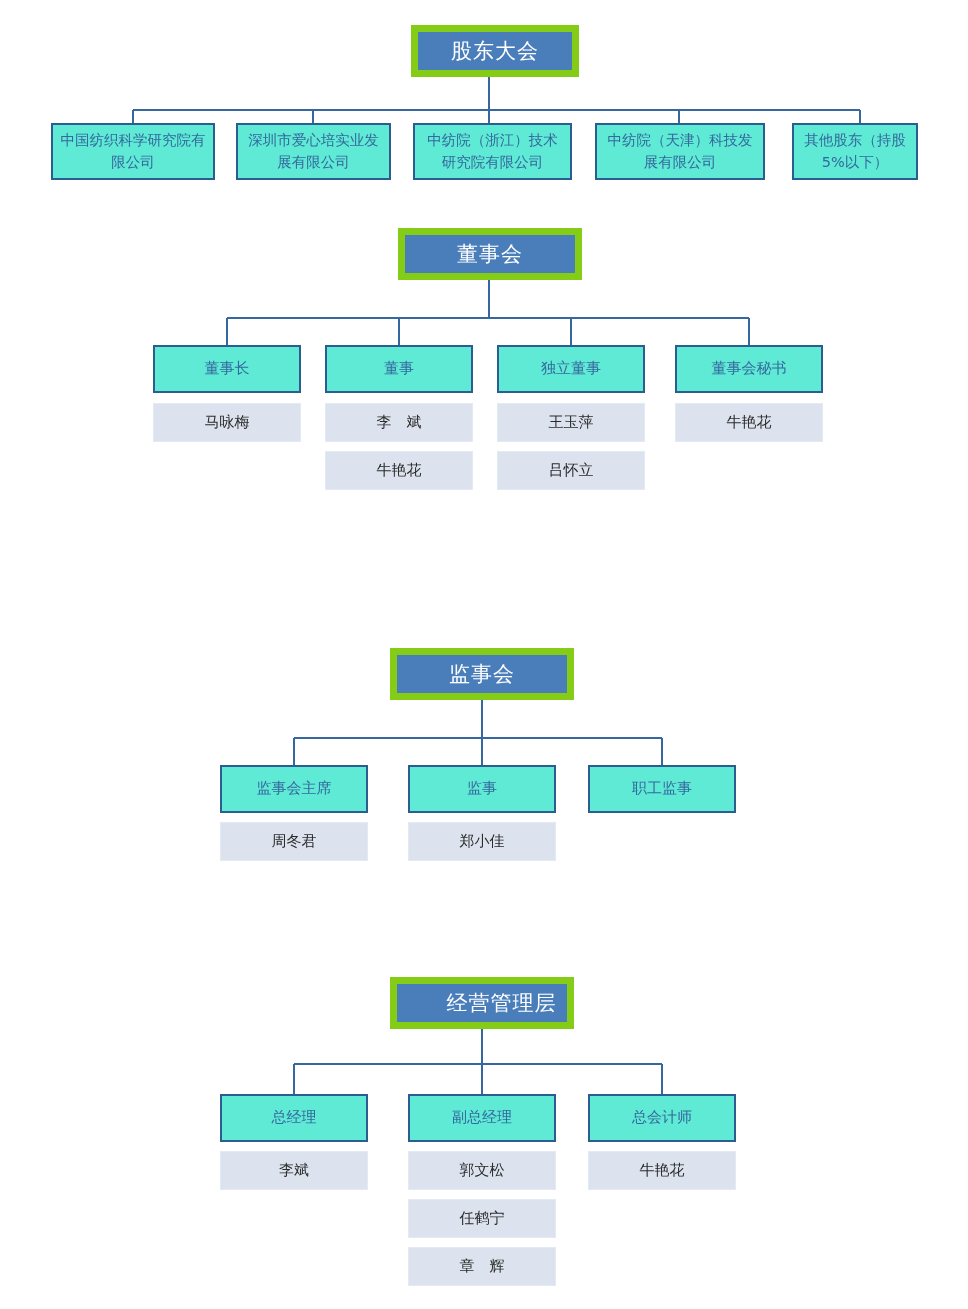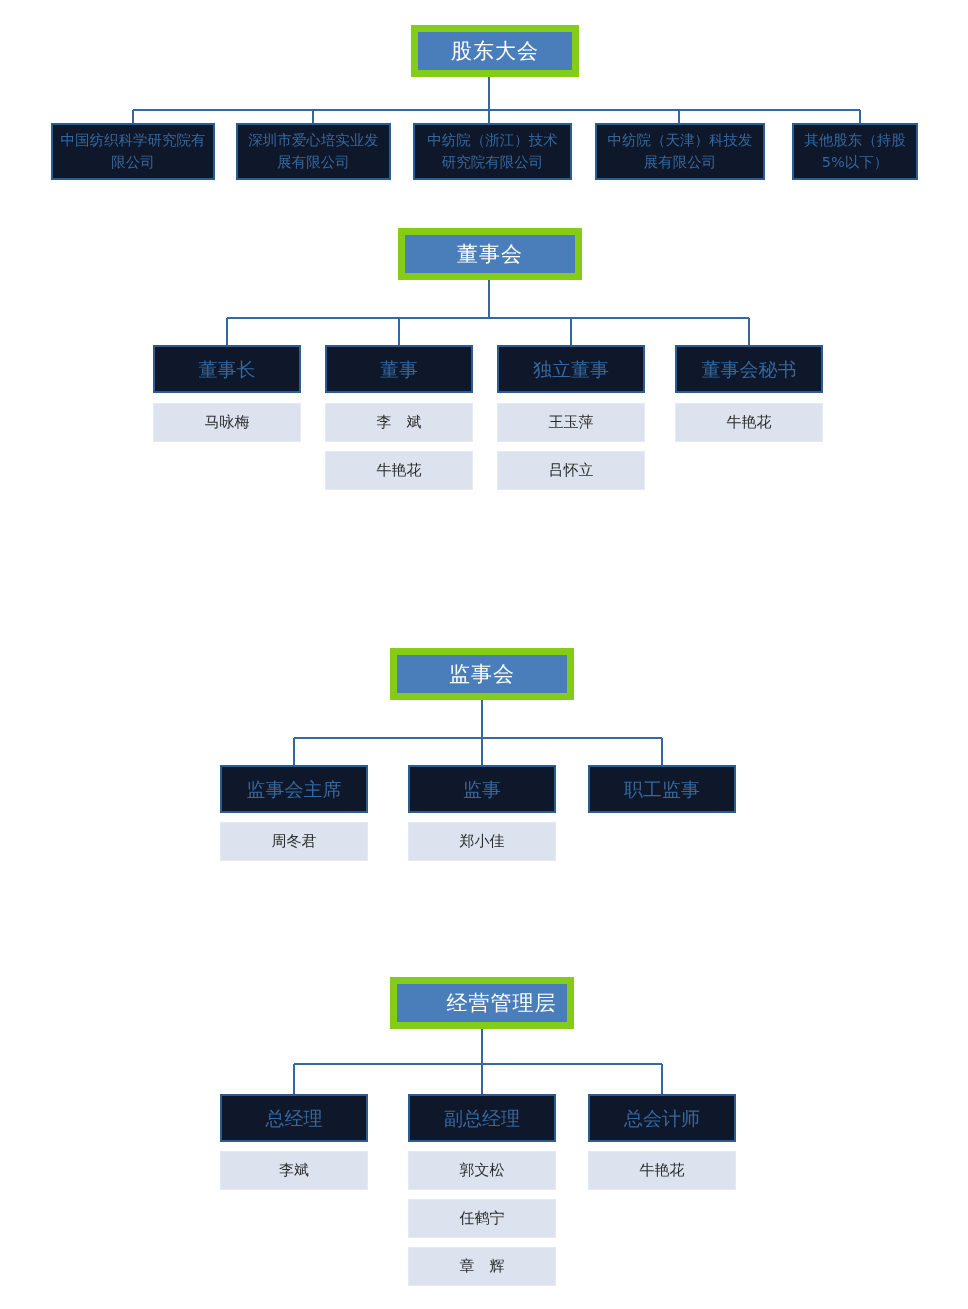--- a/index.html
+++ b/index.html
@@ -46,31 +46,31 @@
   .node.header {
     background: #4a7ebb;
     border: 7px solid #84cc16;
     color: #ffffff;
     font-size: 21px;
     letter-spacing: 1px;
   }
 
   
   .node.outline {
-    background: #0f172a;
+    background: #5eead4;
     border: 2px solid #2c5d91;
     color: #35689e;
     font-size: 15px;
   }
   .node.outline.small {
     font-size: 14.5px;
     line-height: 1.45;
   }
   .node.outline.role {
-    font-size: 19px;
+    font-size: 15px;
   }
 
   
   .node.chip {
     background: #dce3ee;
     border: 1px solid #e4eaf3;
     color: #2b2b2b;
     font-size: 15px;
   }
 </style>

